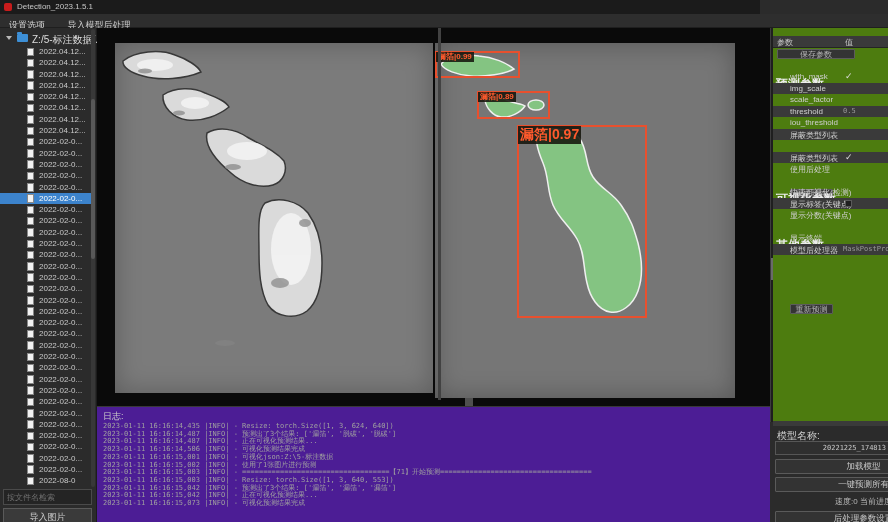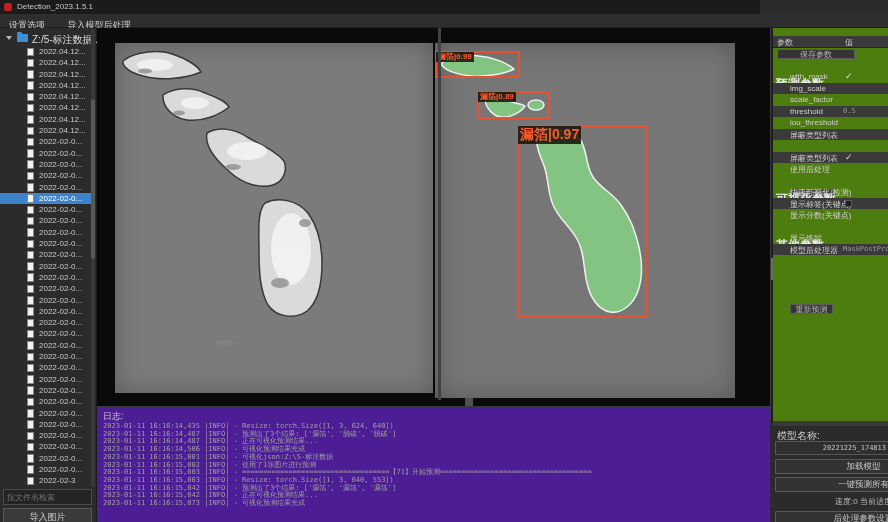--- a/index.html
+++ b/index.html
@@ -249,21 +249,21 @@
         <div class="tree-item">
           <span class="file-icon"></span>
           <span class="tree-label">2022-02-0...</span>
         </div>
         <div class="tree-item">
           <span class="file-icon"></span>
           <span class="tree-label">2022-02-0...</span>
         </div>
         <div class="tree-item">
           <span class="file-icon"></span>
-          <span class="tree-label">2022-02-3</span>
+          <span class="tree-label">2022-08-0</span>
         </div>
       </div>
     <div class="v-scroll">
         <div class="v-thumb"></div>
       </div>
     <input class="search-input" placeholder="按文件名检索" style="">
     <div class="import-btn">导入图片</div>
   </div>
 
   <div class="main-view">

